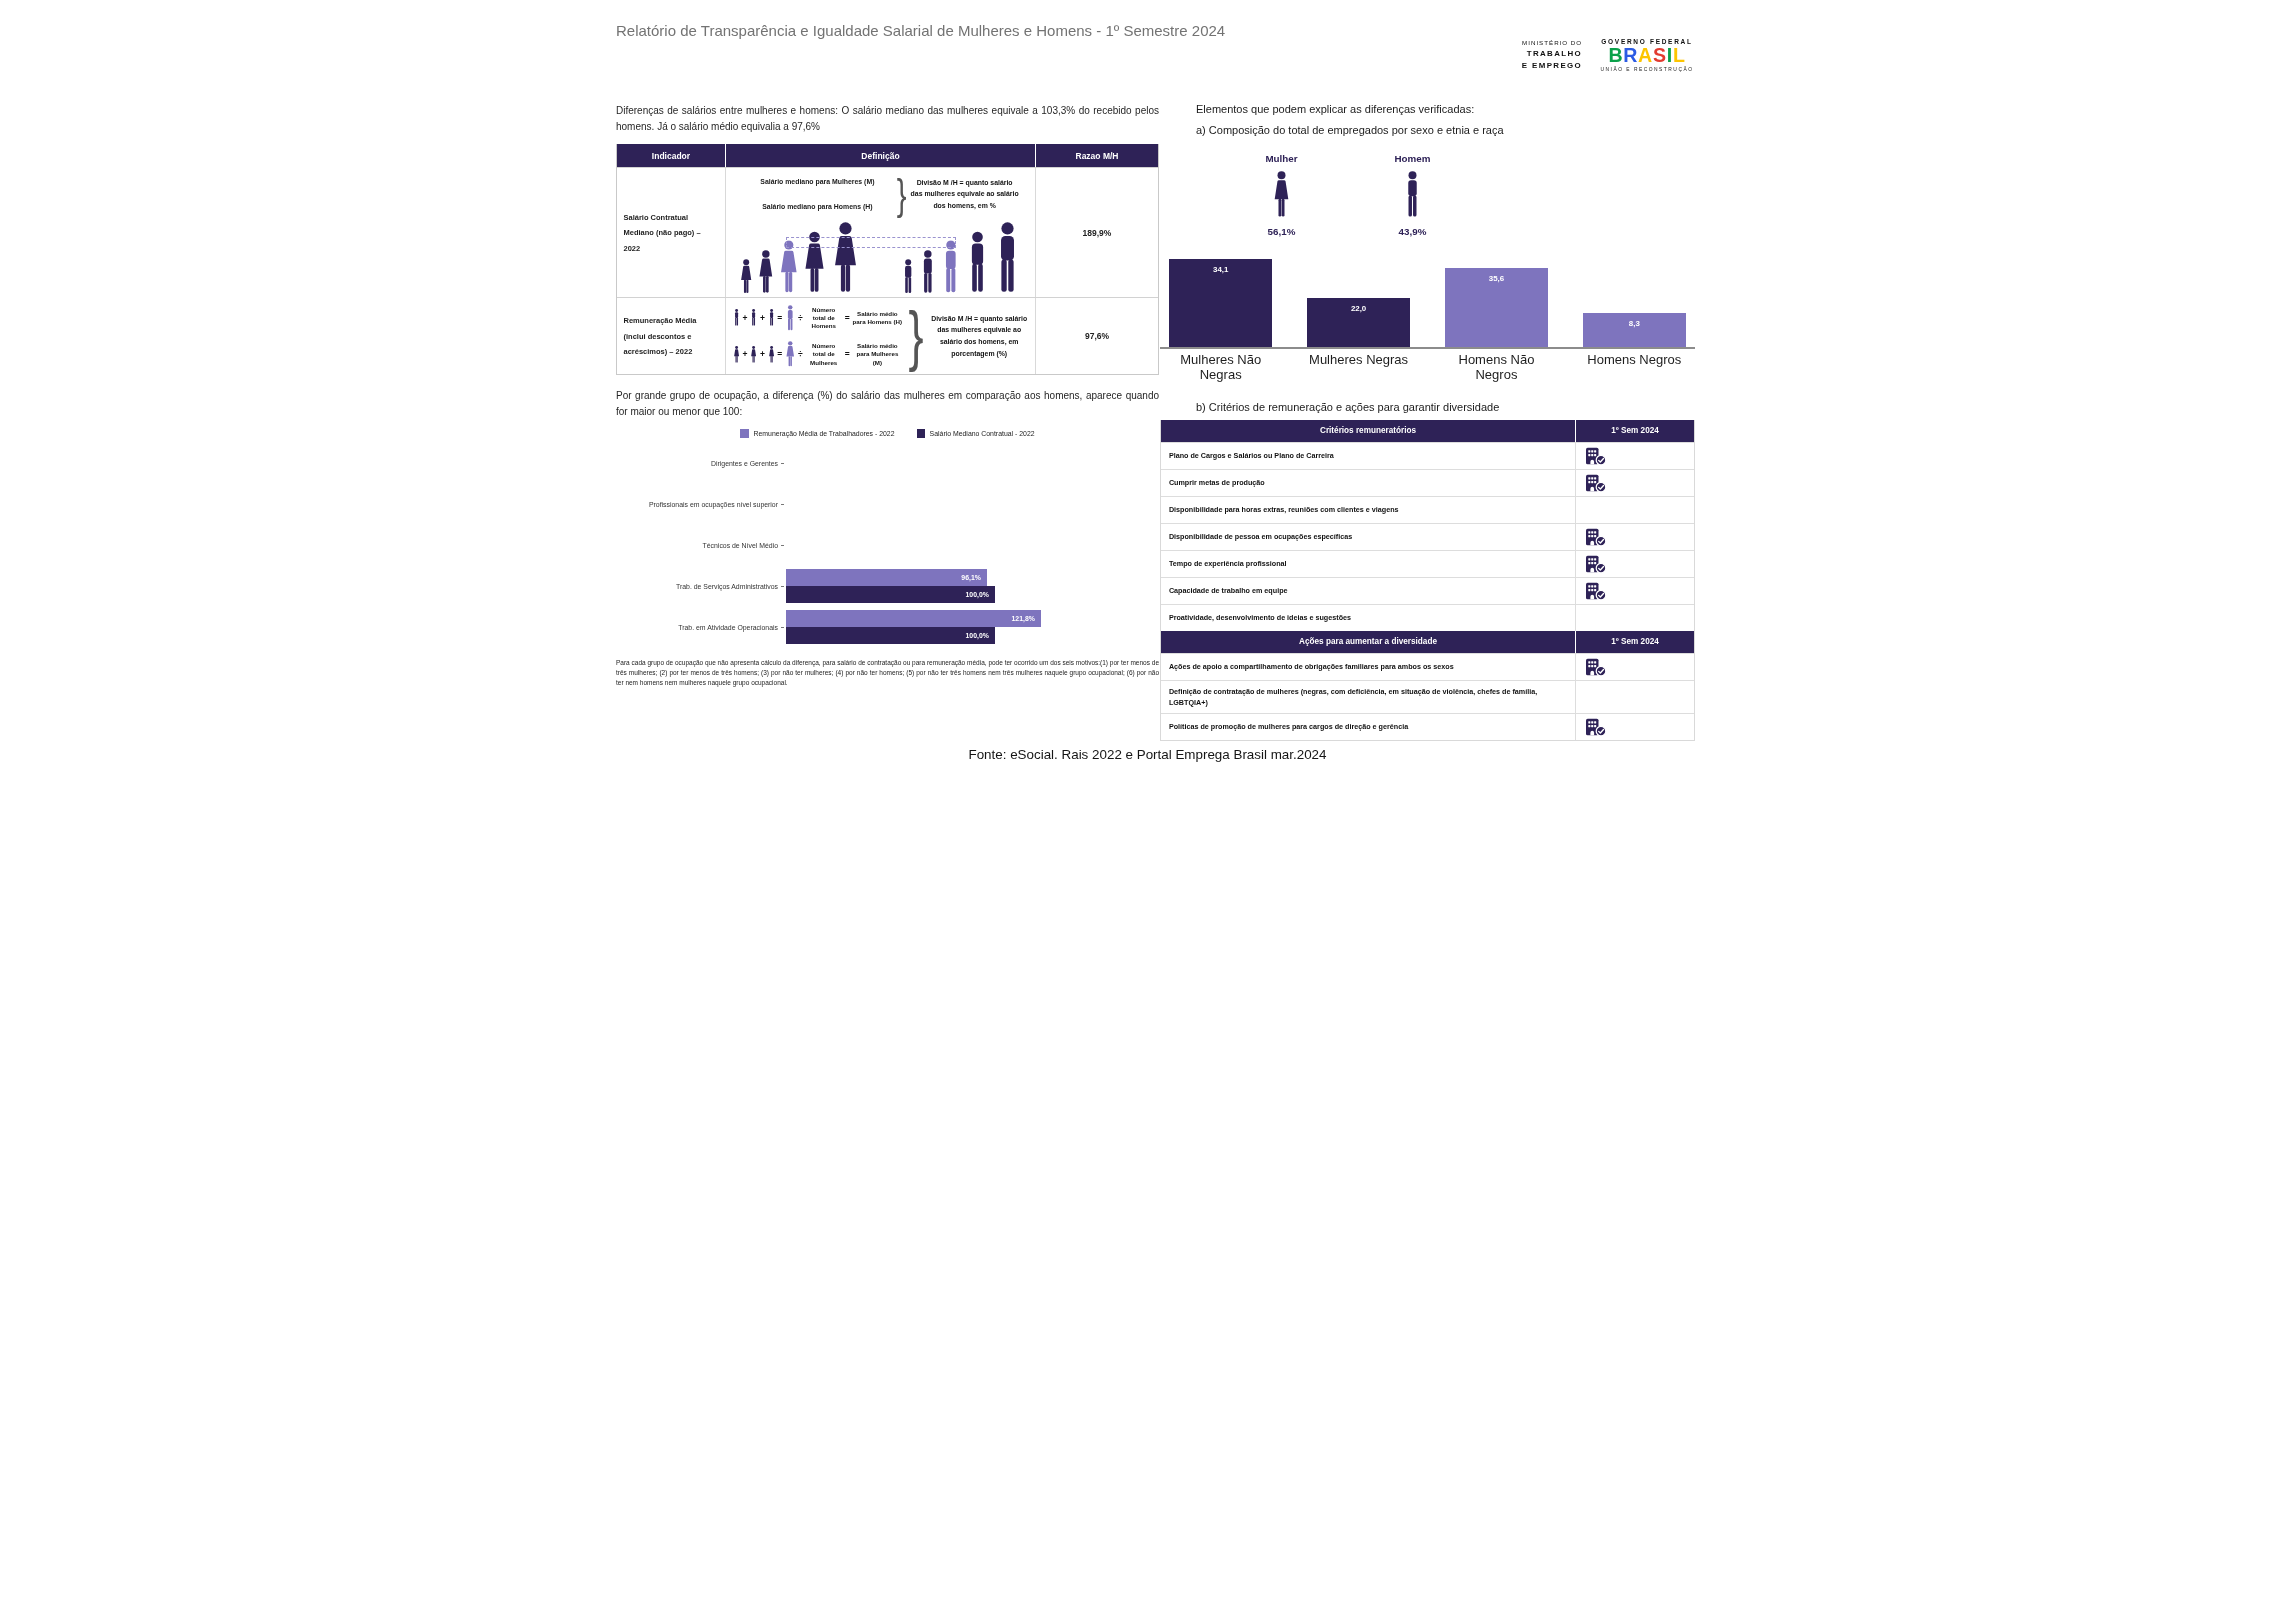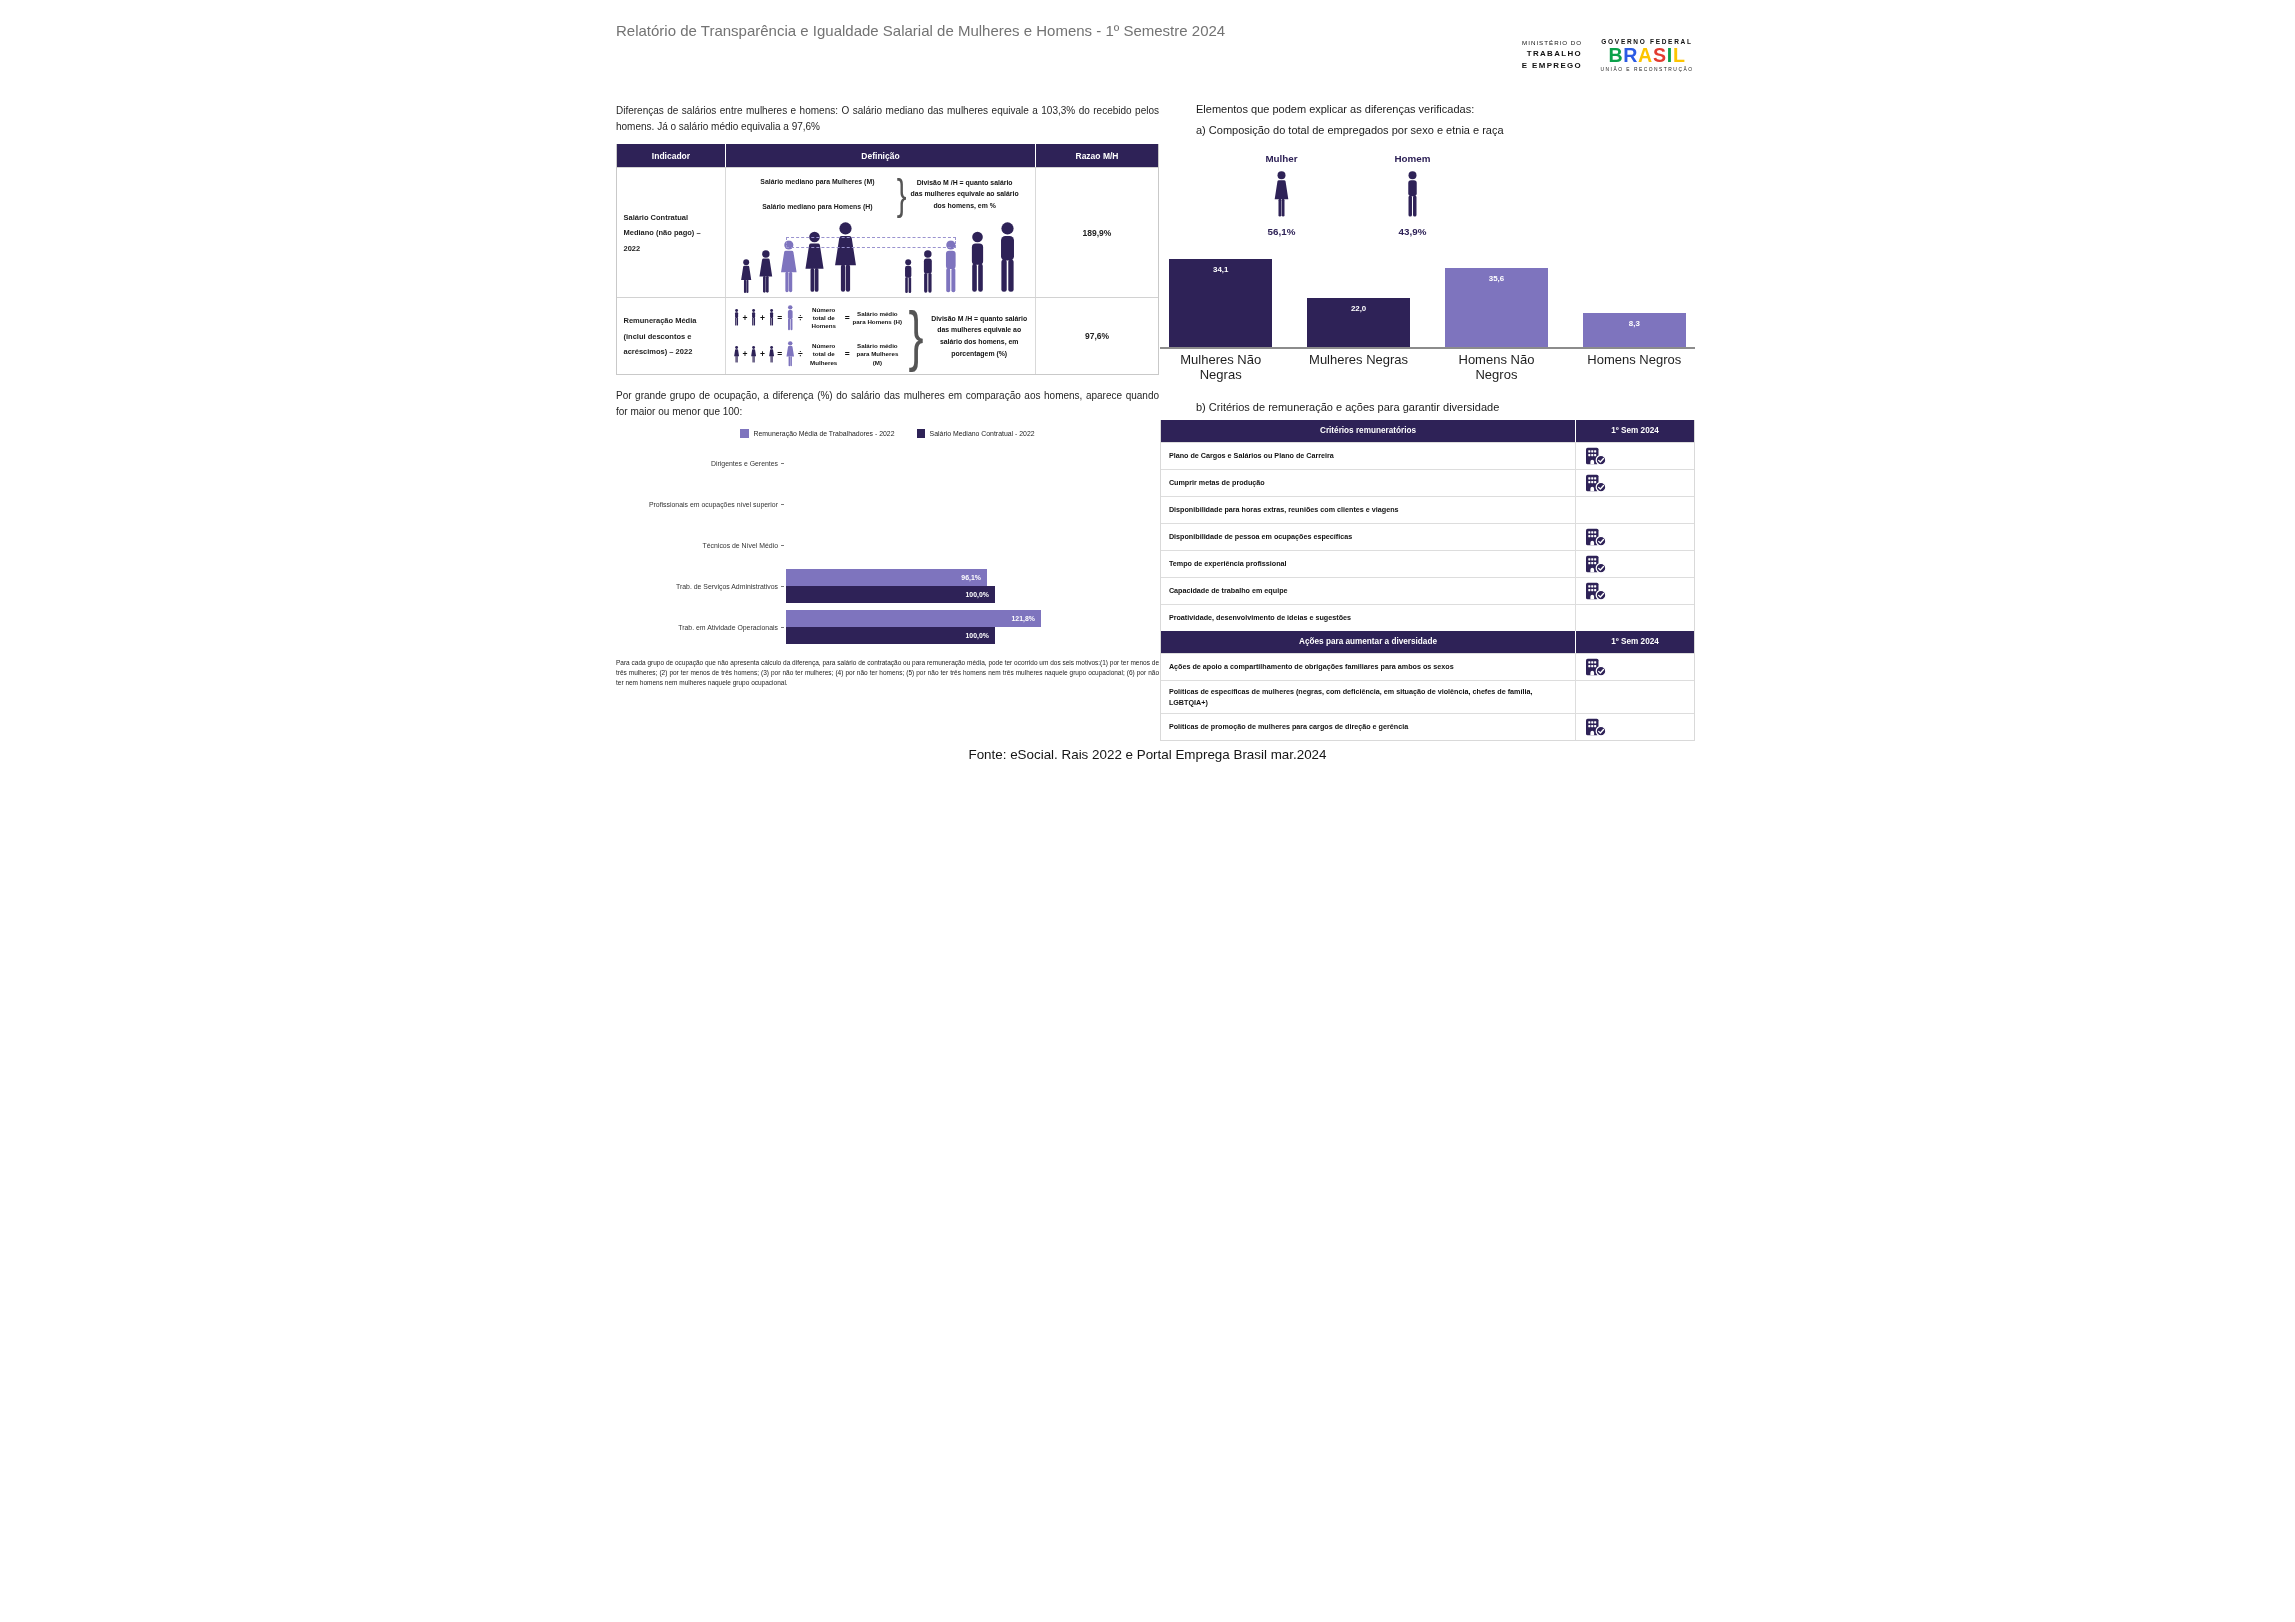--- a/index.html
+++ b/index.html
@@ -441,21 +441,21 @@
       </div>
       <div class="crow cbodyrow">
         <div class="cc1">Ações de apoio a compartilhamento de obrigações familiares para ambos os sexos</div>
         <div class="cc2">
             <svg class="bicon" viewBox="0 0 34 31" width="22" height="20">
               <use href="#b-check"></use>
             </svg>
           </div>
       </div>
       <div class="crow cbodyrow">
-        <div class="cc1">Políticas de específicas de mulheres (negras, com deficiência, em situação de violência, chefes de família, LGBTQIA+)</div>
+        <div class="cc1">Definição de contratação de mulheres (negras, com deficiência, em situação de violência, chefes de família, LGBTQIA+)</div>
         <div class="cc2">
             <svg class="bicon" style="visibility: hidden;" viewBox="0 0 34 31" width="22" height="20">
               <use href="#b-check"></use>
             </svg>
           </div>
       </div>
       <div class="crow cbodyrow">
         <div class="cc1">Políticas de promoção de mulheres para cargos de direção e gerência</div>
         <div class="cc2">
             <svg class="bicon" viewBox="0 0 34 31" width="22" height="20">

